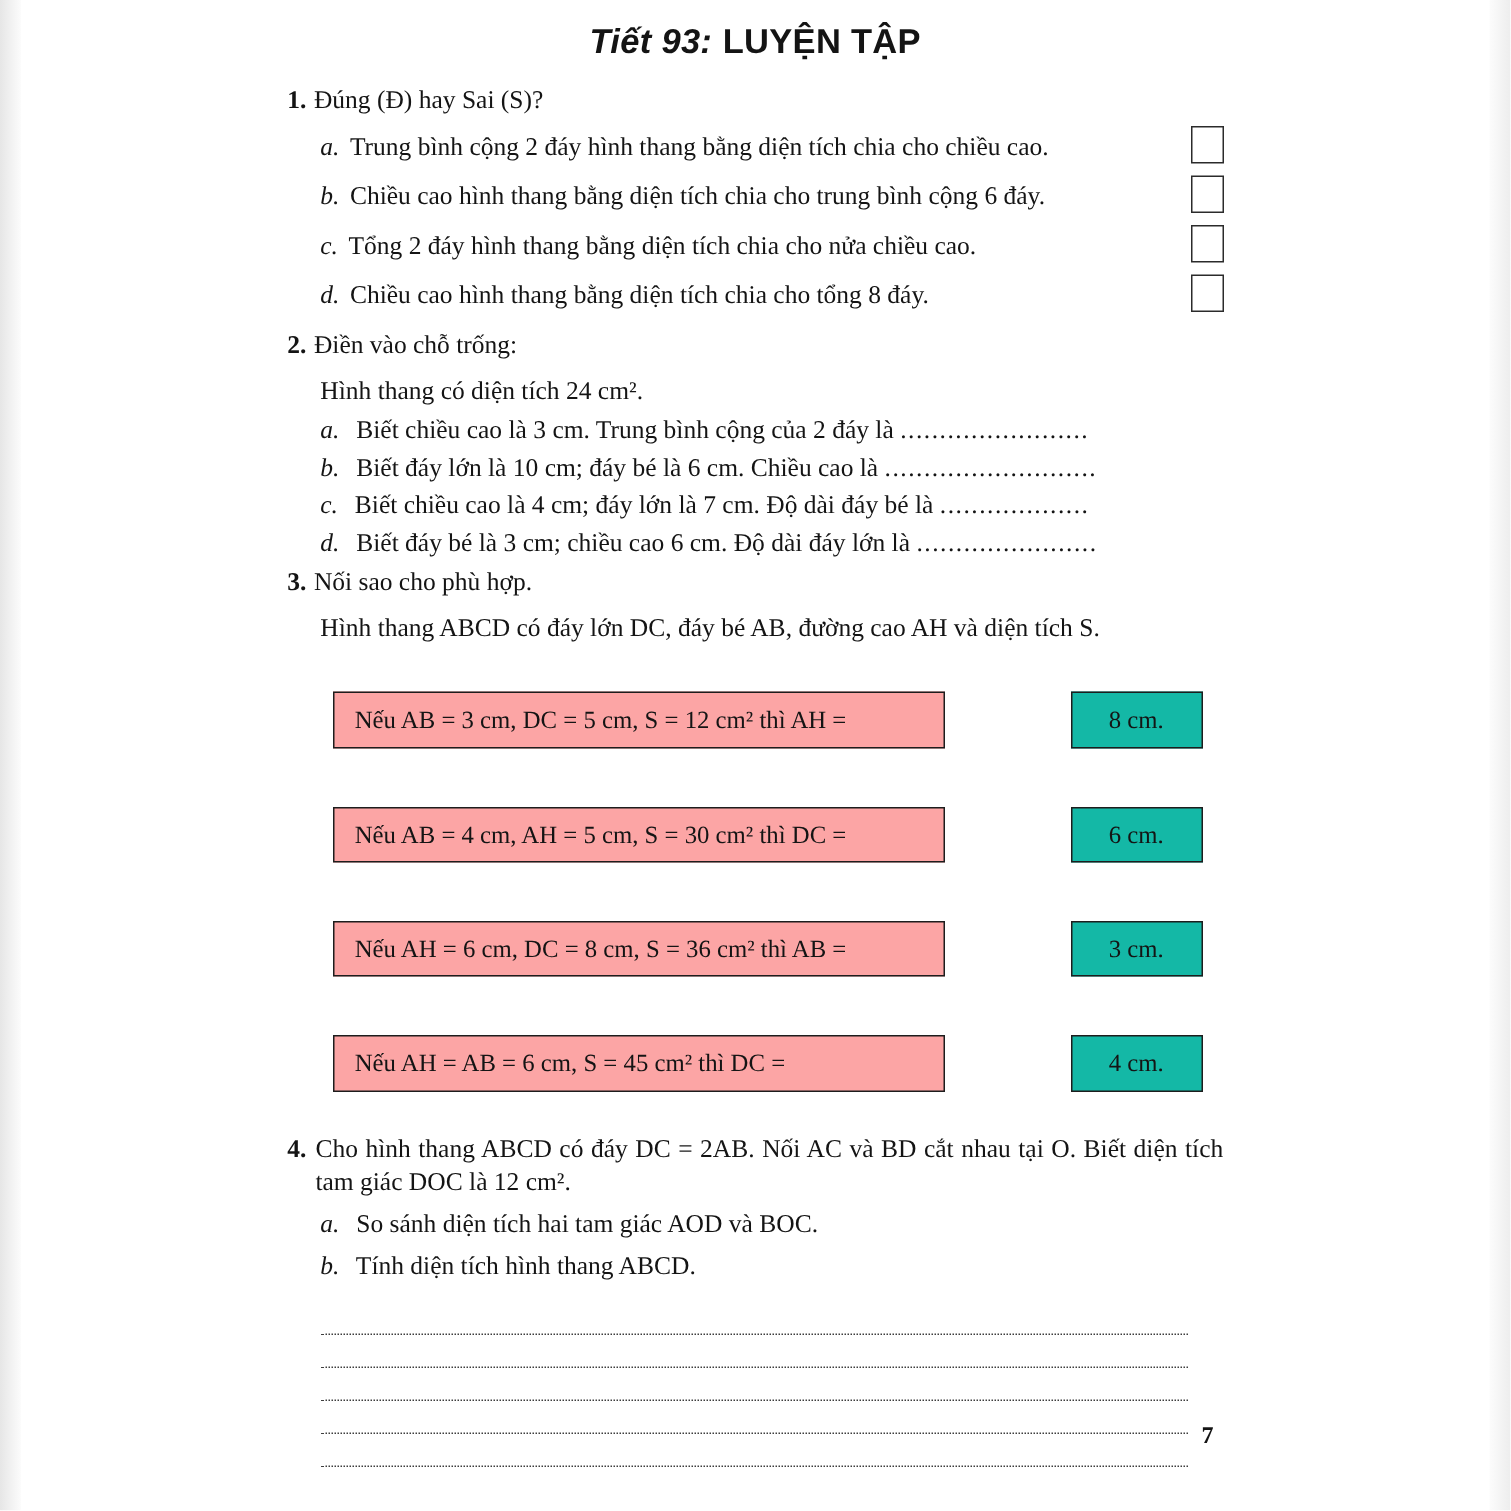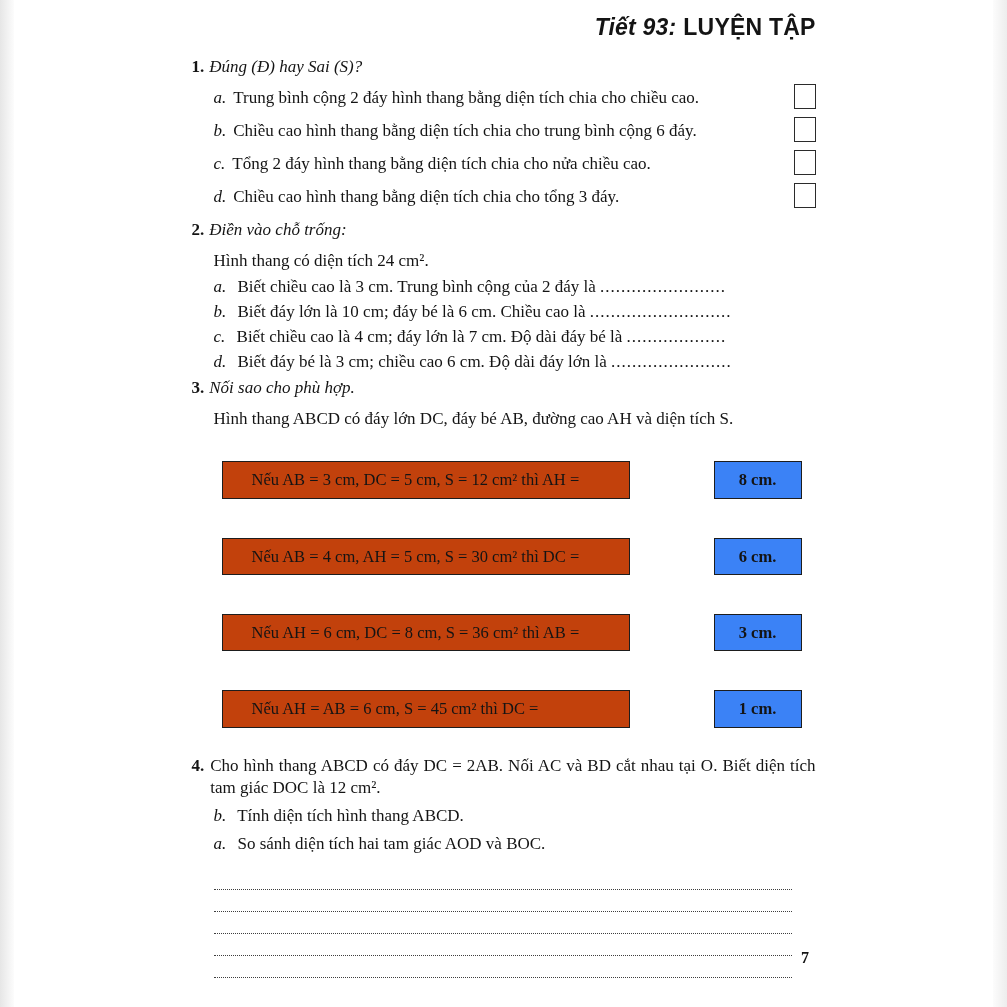--- a/index.html
+++ b/index.html
@@ -15,32 +15,32 @@
     line-height: 1.3;
   }
   
   .scan-edge { position: absolute; top: 0; bottom: 0; width: 14px; pointer-events: none; }
   .scan-edge.left  { left: 0;  background: linear-gradient(to right, #e6e6e6, #fcfcfc); }
   .scan-edge.right { right: 0; background: linear-gradient(to left, #ededed, #fcfcfc); }
 
   .content { width: 624px; margin: 0 auto; padding-top: 13px; }
 
   .title {
-    text-align: right;
+    text-align: center;
     font-family: "Liberation Sans", sans-serif;
     font-weight: bold;
     font-size: 23px;
     margin-bottom: 13px;
     letter-spacing: 0.2px;
   }
   .title .lesson { font-style: italic; margin-right: 7px; }
 
   .q-head { margin-bottom: 9px; }
   .q-num { font-weight: bold; }
-  .q-prompt { font-style: italic; margin-left: 5px; text-align: right; }
+  .q-prompt { margin-left: 5px; text-align: right; }
 
   
   .q1-item {
     display: flex;
     align-items: flex-start;
     margin: 0 0 11px 22px;
   }
   .item-label { font-style: italic; margin-right: 7px; flex: 0 0 auto; }
   .q1-item .item-text { flex: 1 1 auto; }
   .checkbox {
@@ -68,32 +68,31 @@
     align-items: center;
     justify-content: space-between;
     margin-bottom: 39px;
     margin-left: 30px;
     margin-right: 14px;
   }
   .match-row:last-child { margin-bottom: 0; }
   .cond-box {
     border: 1.6px solid #1d1d1d;
     width: 408px;
-    padding: 7px 10px 7px 29px;
+    padding: 7px 10px 7px 14px;
     font-size: 16.5px;
-    background: #c2410c;
+    background: #fca5a5;
   }
   .ans-box {
     border: 1.6px solid #1d1d1d;
     width: 88px;
     padding: 7px 0;
     text-align: center;
     font-size: 16.5px;
-    background: #3b82f6;
-    font-weight: bold;
+    background: #14b8a6;
   }
 
   
   .q4 { margin-top: 27px; }
   .q4-head { display: flex; align-items: flex-start; }
   .q4-head .q-num { flex: 0 0 auto; margin-right: 6px; }
   .q4-text { flex: 1 1 auto; text-align: justify; }
   .q4-item { margin-left: 22px; margin-top: 6px; }
   .answer-lines { margin-top: 13px; margin-left: 22px; }
   .dotline {
@@ -137,21 +136,21 @@
       <span class="item-text">Chiều cao hình thang bằng diện tích chia cho trung bình cộng 6 đáy.</span>
       <span class="checkbox"></span>
     </div>
     <div class="q1-item">
       <span class="item-label">c.</span>
       <span class="item-text">Tổng 2 đáy hình thang bằng diện tích chia cho nửa chiều cao.</span>
       <span class="checkbox"></span>
     </div>
     <div class="q1-item">
       <span class="item-label">d.</span>
-      <span class="item-text">Chiều cao hình thang bằng diện tích chia cho tổng 3 đáy.</span>
+      <span class="item-text">Chiều cao hình thang bằng diện tích chia cho tổng 8 đáy.</span>
       <span class="checkbox"></span>
     </div>
   </section>
 
   <section class="q2">
     <div class="q-head">
       <span class="q-num">2.</span><span class="q-prompt">Điền vào chỗ trống:</span>
     </div>
     <div class="q2-intro">Hình thang có diện tích 24 cm².</div>
 
@@ -191,38 +190,38 @@
       <div class="match-row">
         <div class="cond-box">Nếu AB = 4 cm, AH = 5 cm, S = 30 cm² thì DC =</div>
         <div class="ans-box">6 cm.</div>
       </div>
       <div class="match-row">
         <div class="cond-box">Nếu AH = 6 cm, DC = 8 cm, S = 36 cm² thì AB =</div>
         <div class="ans-box">3 cm.</div>
       </div>
       <div class="match-row">
         <div class="cond-box">Nếu AH = AB = 6 cm, S = 45 cm² thì DC =</div>
-        <div class="ans-box">1 cm.</div>
+        <div class="ans-box">4 cm.</div>
       </div>
     </div>
   </section>
 
   <section class="q4">
     <div class="q4-head">
       <span class="q-num">4.</span>
       <span class="q4-text">Cho hình thang ABCD có đáy DC = 2AB. Nối AC và BD cắt nhau tại O. Biết diện tích tam giác DOC là 12 cm².</span>
     </div>
     <div class="q4-item">
+      <span class="item-label">a.</span>
+      <span class="item-text">So sánh diện tích hai tam giác AOD và BOC.</span>
+    </div>
+    <div class="q4-item">
       <span class="item-label">b.</span>
       <span class="item-text">Tính diện tích hình thang ABCD.</span>
     </div>
-    <div class="q4-item">
-      <span class="item-label">a.</span>
-      <span class="item-text">So sánh diện tích hai tam giác AOD và BOC.</span>
-    </div>
 
     <div class="answer-lines">
       <div class="dotline"></div>
       <div class="dotline"></div>
       <div class="dotline"></div>
       <div class="dotline"></div>
       <div class="dotline"></div>
     </div>
   </section>
 

